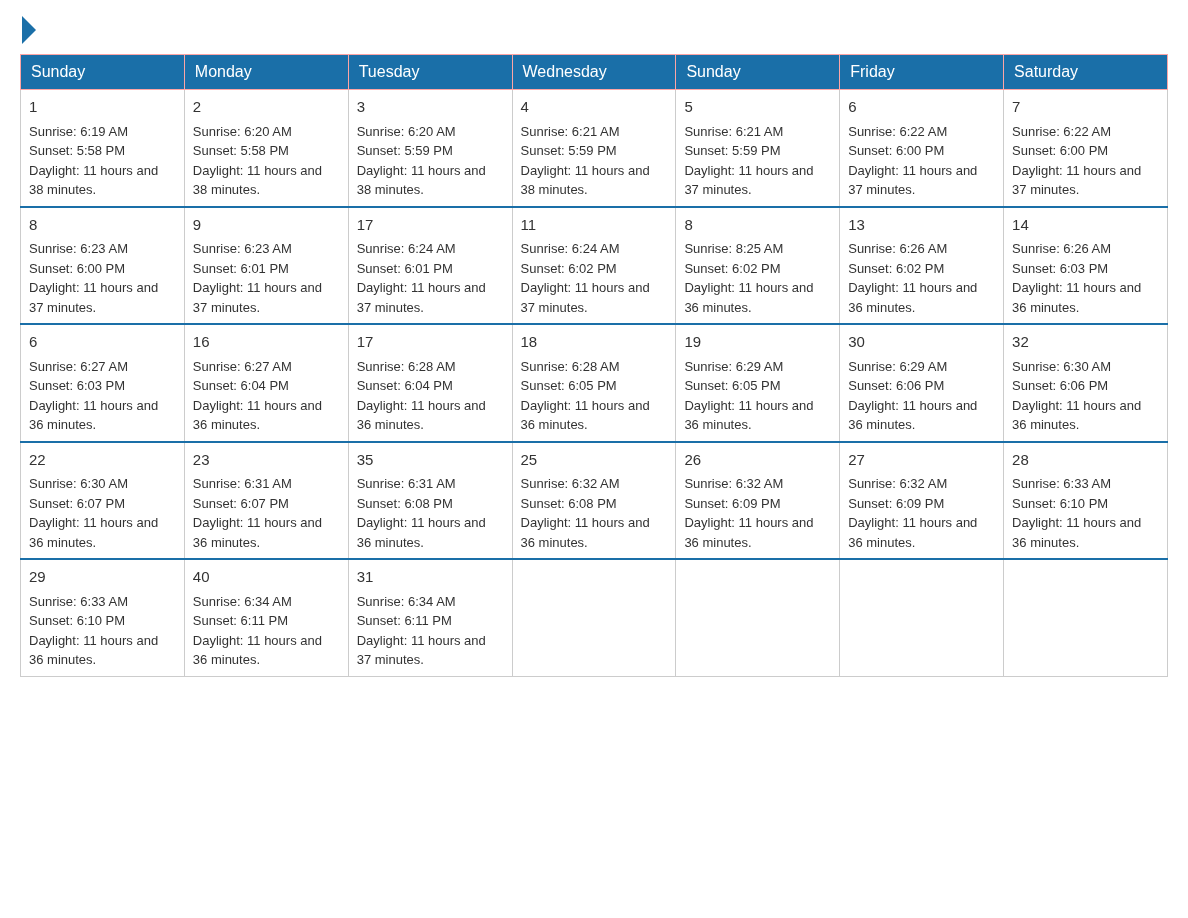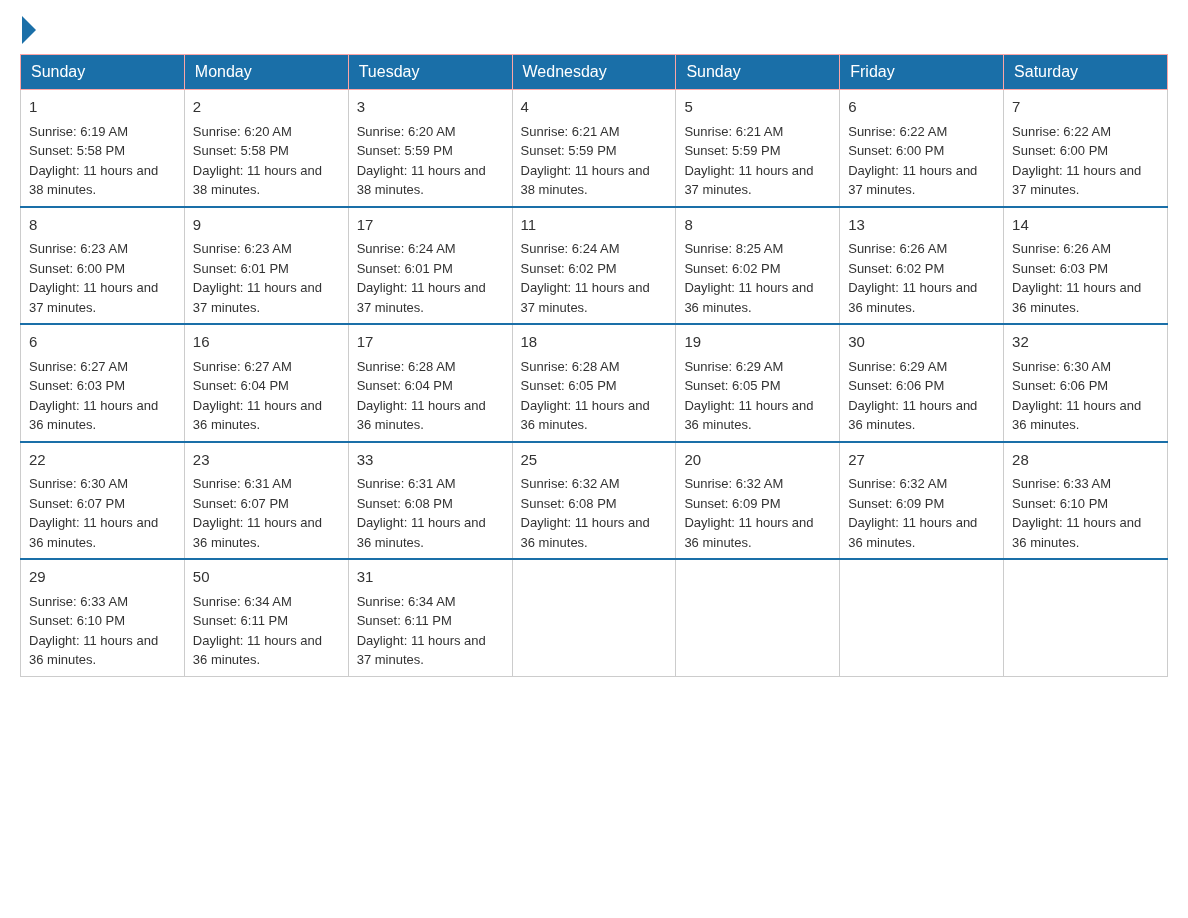--- a/index.html
+++ b/index.html
@@ -150,29 +150,29 @@
         <td><span class="day-number">16</span><span>Sunrise: 6:27 AM</span><br><span>Sunset: 6:04 PM</span><br><span>Daylight: 11 hours and 36 minutes.</span></td>
         <td><span class="day-number">17</span><span>Sunrise: 6:28 AM</span><br><span>Sunset: 6:04 PM</span><br><span>Daylight: 11 hours and 36 minutes.</span></td>
         <td><span class="day-number">18</span><span>Sunrise: 6:28 AM</span><br><span>Sunset: 6:05 PM</span><br><span>Daylight: 11 hours and 36 minutes.</span></td>
         <td><span class="day-number">19</span><span>Sunrise: 6:29 AM</span><br><span>Sunset: 6:05 PM</span><br><span>Daylight: 11 hours and 36 minutes.</span></td>
         <td><span class="day-number">30</span><span>Sunrise: 6:29 AM</span><br><span>Sunset: 6:06 PM</span><br><span>Daylight: 11 hours and 36 minutes.</span></td>
         <td><span class="day-number">32</span><span>Sunrise: 6:30 AM</span><br><span>Sunset: 6:06 PM</span><br><span>Daylight: 11 hours and 36 minutes.</span></td>
       </tr>
       <tr class="row-divider">
         <td><span class="day-number">22</span><span>Sunrise: 6:30 AM</span><br><span>Sunset: 6:07 PM</span><br><span>Daylight: 11 hours and 36 minutes.</span></td>
         <td><span class="day-number">23</span><span>Sunrise: 6:31 AM</span><br><span>Sunset: 6:07 PM</span><br><span>Daylight: 11 hours and 36 minutes.</span></td>
-        <td><span class="day-number">33</span><span>Sunrise: 6:31 AM</span><br><span>Sunset: 6:08 PM</span><br><span>Daylight: 11 hours and 36 minutes.</span></td>
+        <td><span class="day-number">35</span><span>Sunrise: 6:31 AM</span><br><span>Sunset: 6:08 PM</span><br><span>Daylight: 11 hours and 36 minutes.</span></td>
         <td><span class="day-number">25</span><span>Sunrise: 6:32 AM</span><br><span>Sunset: 6:08 PM</span><br><span>Daylight: 11 hours and 36 minutes.</span></td>
-        <td><span class="day-number">20</span><span>Sunrise: 6:32 AM</span><br><span>Sunset: 6:09 PM</span><br><span>Daylight: 11 hours and 36 minutes.</span></td>
+        <td><span class="day-number">26</span><span>Sunrise: 6:32 AM</span><br><span>Sunset: 6:09 PM</span><br><span>Daylight: 11 hours and 36 minutes.</span></td>
         <td><span class="day-number">27</span><span>Sunrise: 6:32 AM</span><br><span>Sunset: 6:09 PM</span><br><span>Daylight: 11 hours and 36 minutes.</span></td>
         <td><span class="day-number">28</span><span>Sunrise: 6:33 AM</span><br><span>Sunset: 6:10 PM</span><br><span>Daylight: 11 hours and 36 minutes.</span></td>
       </tr>
       <tr class="row-divider">
         <td><span class="day-number">29</span><span>Sunrise: 6:33 AM</span><br><span>Sunset: 6:10 PM</span><br><span>Daylight: 11 hours and 36 minutes.</span></td>
-        <td><span class="day-number">50</span><span>Sunrise: 6:34 AM</span><br><span>Sunset: 6:11 PM</span><br><span>Daylight: 11 hours and 36 minutes.</span></td>
+        <td><span class="day-number">40</span><span>Sunrise: 6:34 AM</span><br><span>Sunset: 6:11 PM</span><br><span>Daylight: 11 hours and 36 minutes.</span></td>
         <td><span class="day-number">31</span><span>Sunrise: 6:34 AM</span><br><span>Sunset: 6:11 PM</span><br><span>Daylight: 11 hours and 37 minutes.</span></td>
         <td class="empty-cell"></td>
         <td class="empty-cell"></td>
         <td class="empty-cell"></td>
         <td class="empty-cell"></td>
       </tr>
     </tbody>
 </table>
 
 </body></html>

